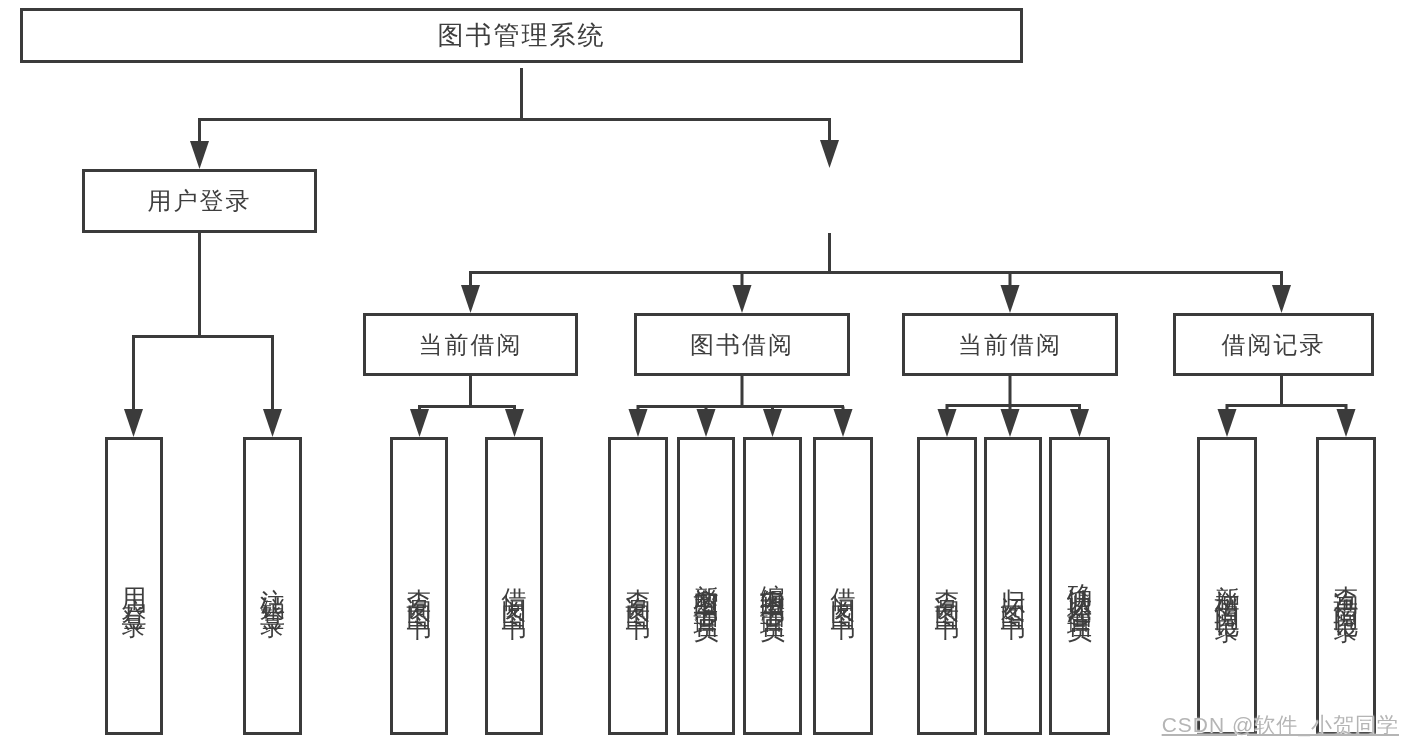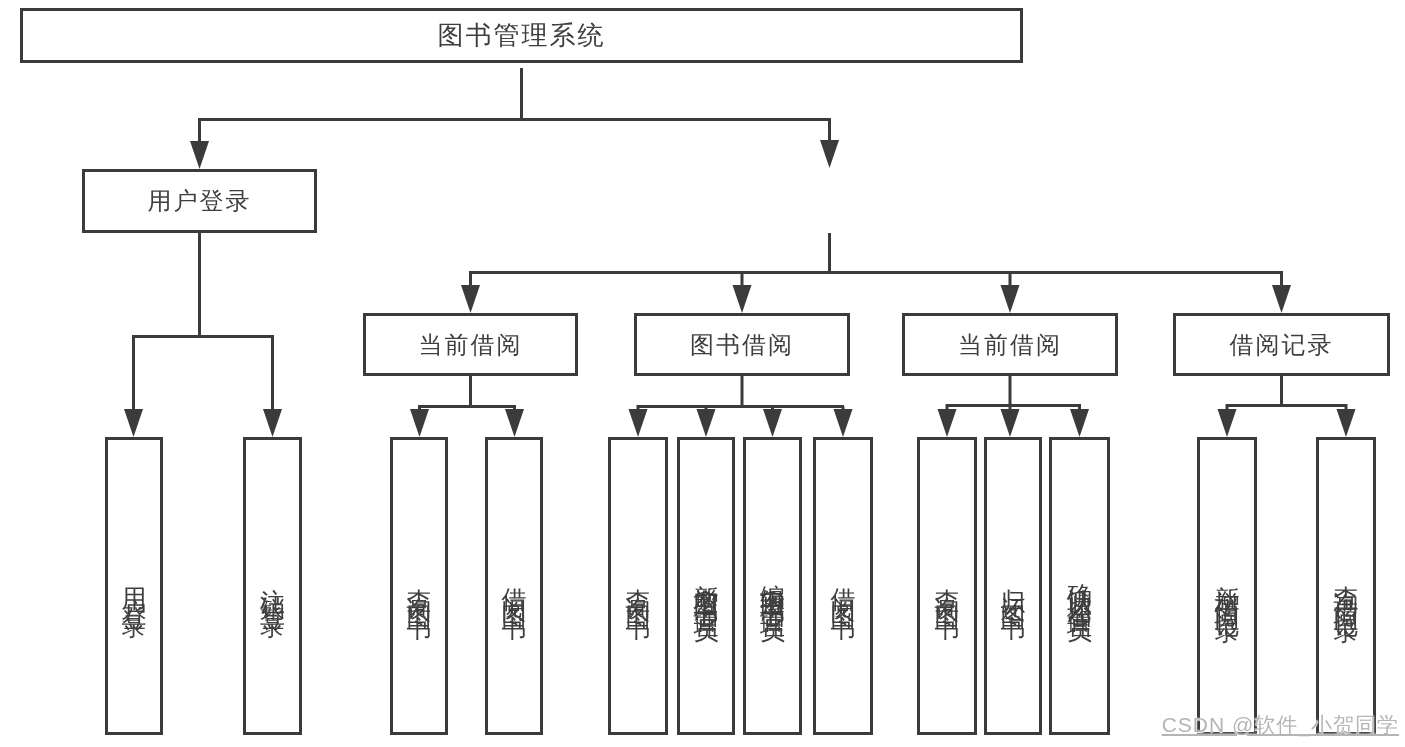--- a/index.html
+++ b/index.html
@@ -83,21 +83,21 @@
 
   <div class="node" style="left:82px;top:169px;width:235px;height:64px">用户登录</div>
 
 
   <div class="node" style="left:363px;top:313px;width:215px;height:63px">当前借阅</div>
 
   <div class="node" style="left:902px;top:313px;width:216px;height:63px">当前借阅</div>
 
   <div class="node" style="left:634px;top:313px;width:216px;height:63px">图书借阅</div>
 
-  <div class="node" style="left:1173px;top:313px;width:217px;height:63px">借阅记录</div>
+  <div class="node" style="left:1173px;top:313px;width:201px;height:63px">借阅记录</div>
 
   <div class="vbox" style="left:105px;width:58px">
     <span class="vtext" style="letter-spacing: 9px;">用户登录</span>
   </div>
   <div class="vbox" style="left:243px;width:59px">
     <span class="vtext" style="letter-spacing: 9px;">注销登录</span>
   </div>
 
   <div class="vbox" style="left:390px;width:58px">
     <span class="vtext" style="letter-spacing: 9px;">查询图书</span>

